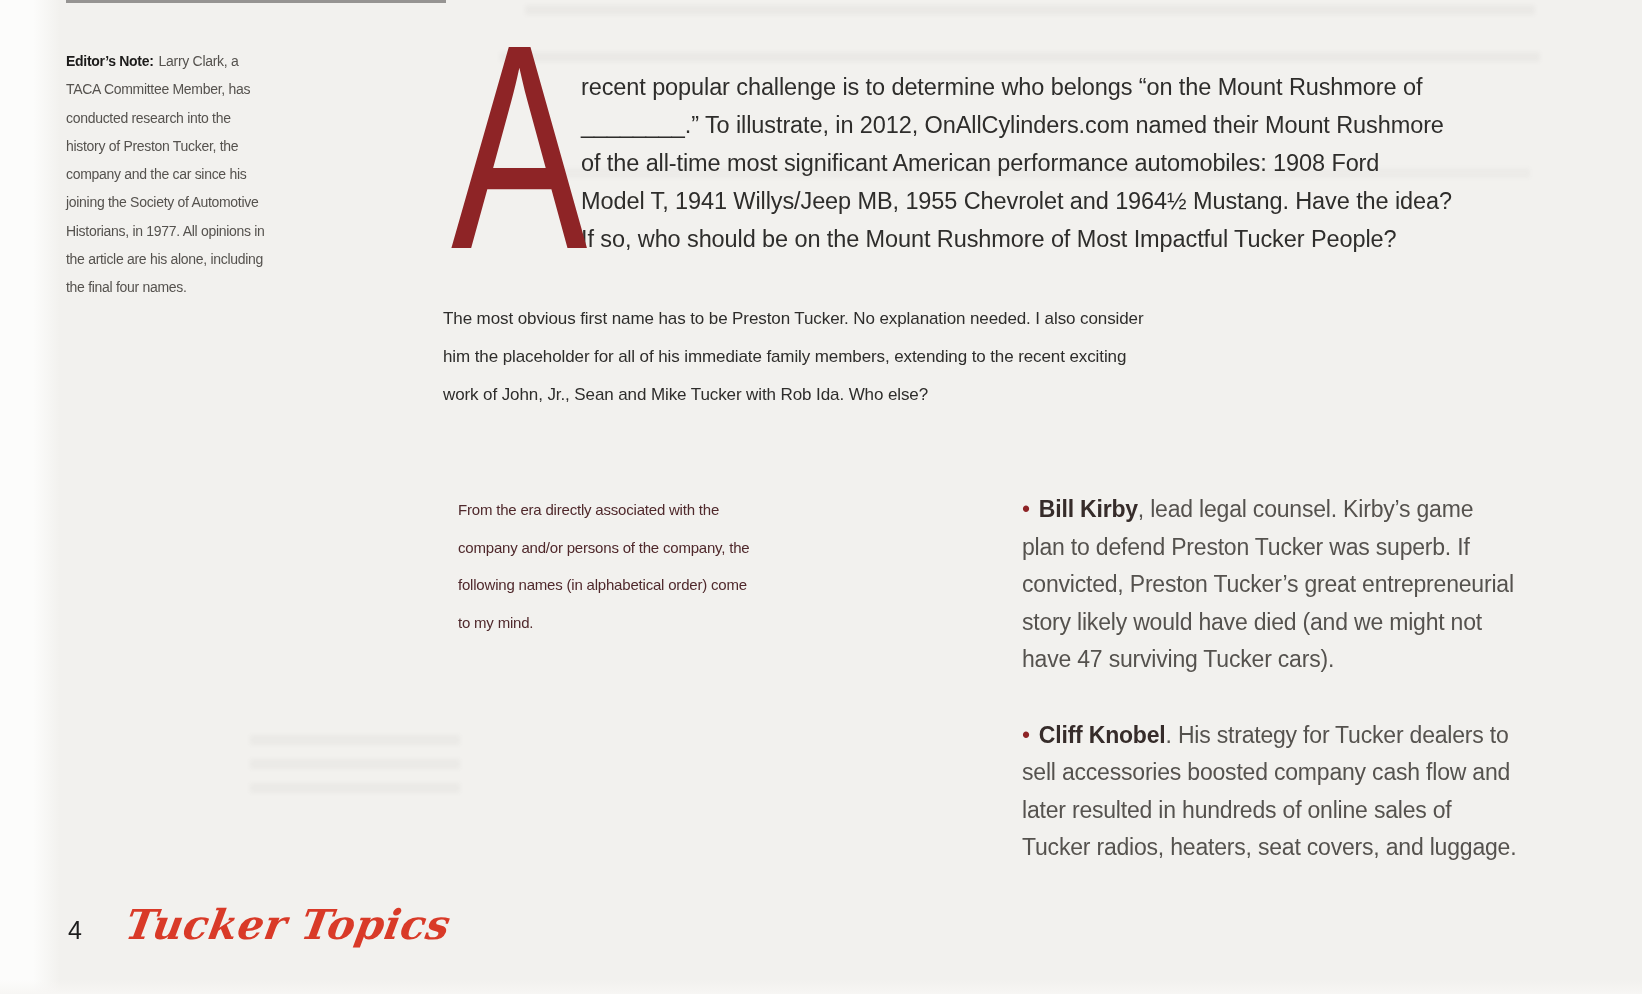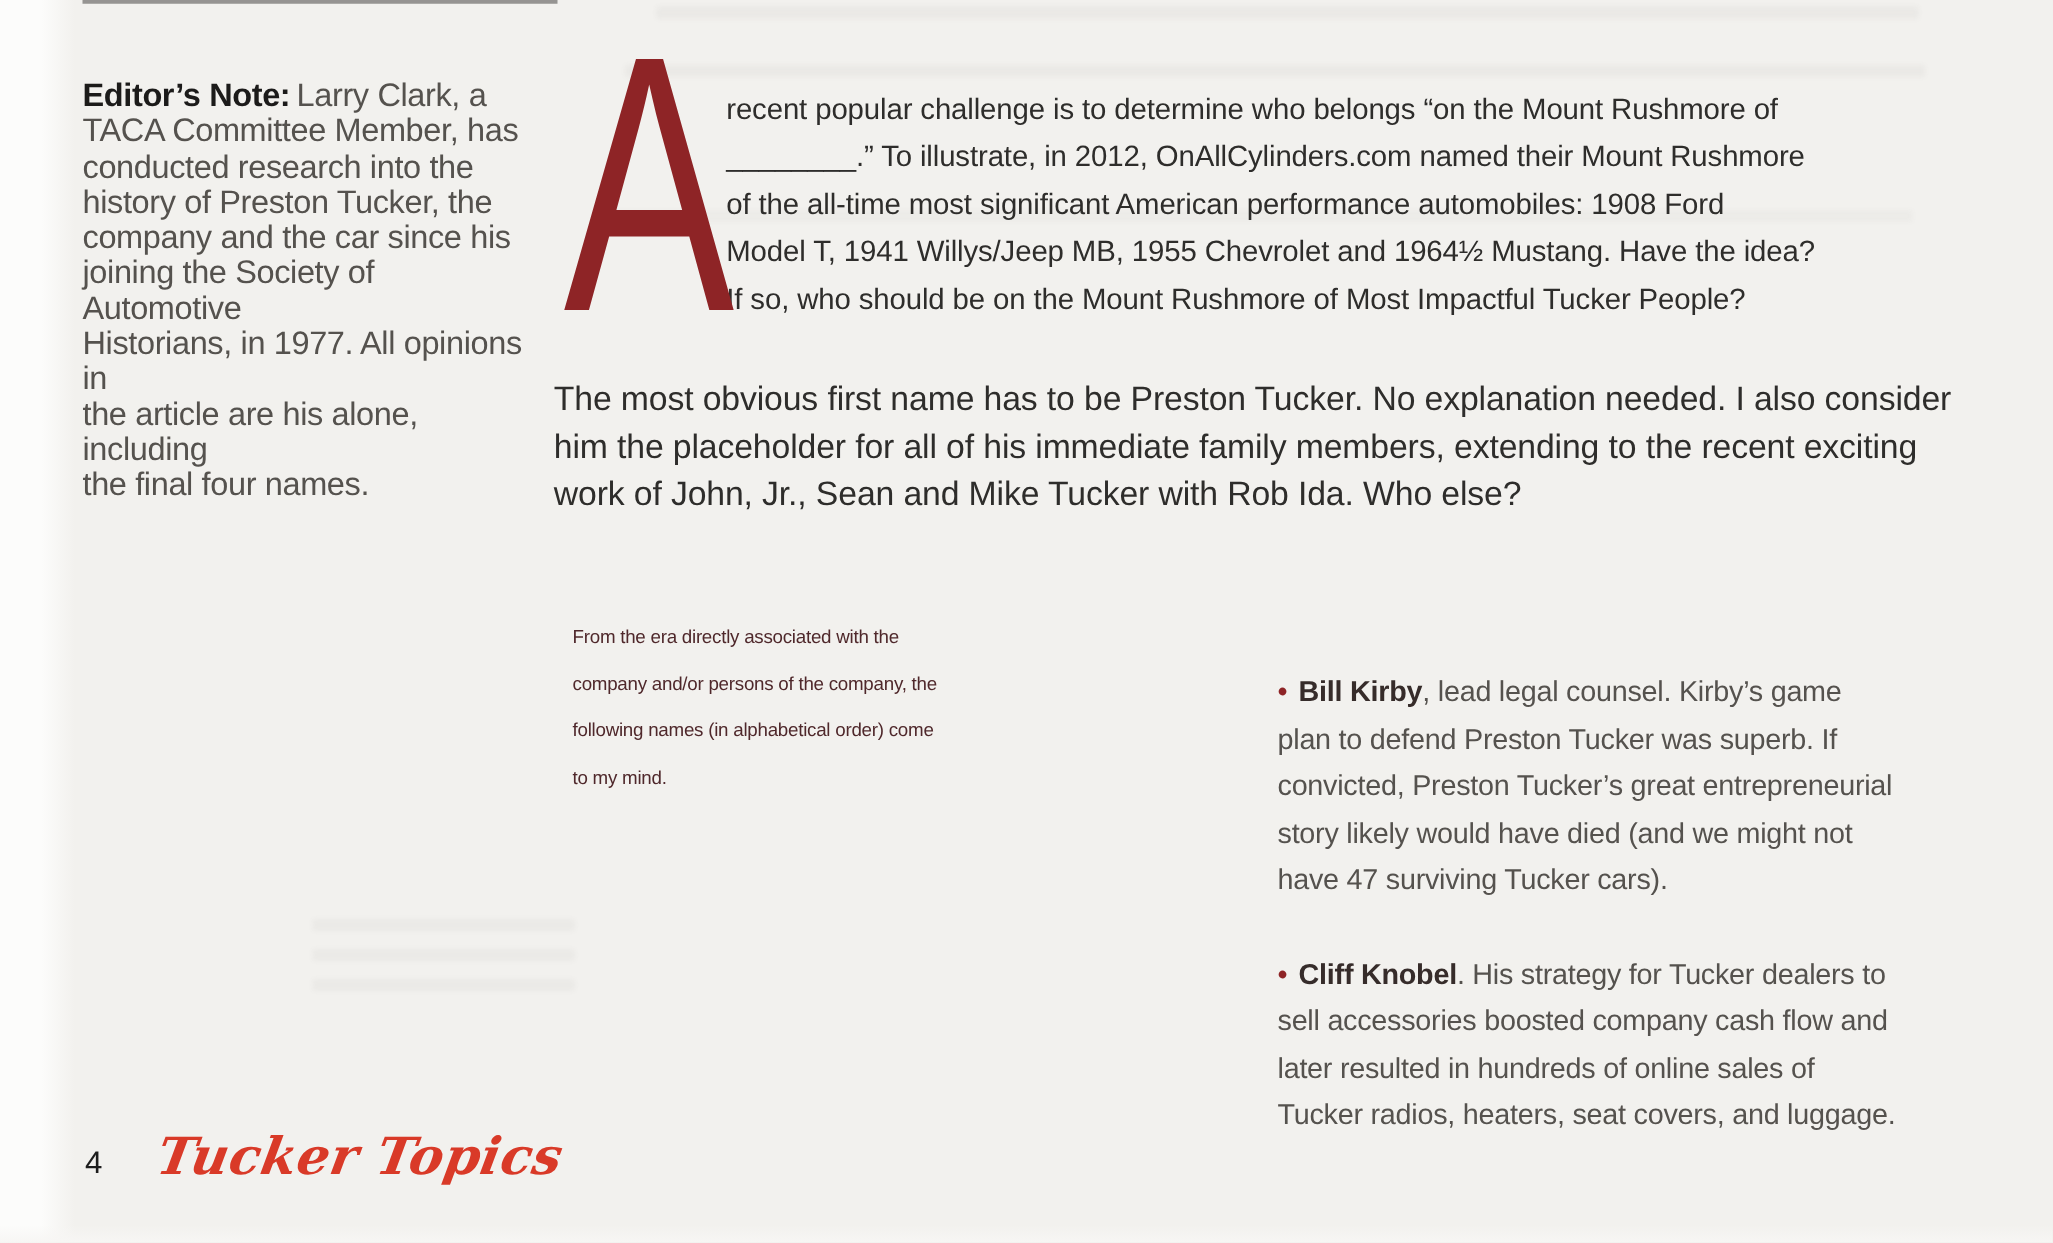--- a/index.html
+++ b/index.html
@@ -21,39 +21,39 @@
     background:linear-gradient(0deg,#f7f6f4,rgba(247,246,244,0));}
   .top-edge{position:absolute;left:66px;top:0;width:380px;height:3px;
     background:rgba(58,56,53,.5);filter:blur(.5px);}
   .ghost{position:absolute;pointer-events:none;filter:blur(2px);opacity:.055;
     background:repeating-linear-gradient(180deg,#6d6a66 0 10px,transparent 10px 24px);}
   .g1{left:525px;top:5px;width:1010px;height:24px;}
   .g2{left:500px;top:52px;width:1040px;height:24px;}
   .g3{left:480px;top:168px;width:1050px;height:22px;opacity:.04;}
   .g4{left:250px;top:735px;width:210px;height:58px;opacity:.05;}
   
-  .editor-note{position:absolute;left:66px;top:62px;width:362px;
-    font-size:26px;line-height:28.3px;letter-spacing:-.3px;color:var(--ink-soft);}
+  .editor-note{position:absolute;left:66px;top:47px;width:362px;
+    font-size:14px;line-height:28.3px;letter-spacing:-.3px;color:var(--ink-soft);}
   .note-label{font-weight:bold;color:var(--label-ink);}
   .note-body{margin-left:5px;white-space:pre-line;}
   
   .intro{position:absolute;left:443px;top:68px;width:1185px;padding-left:138px;
     font-size:23.5px;line-height:38px;letter-spacing:-.1px;color:var(--ink);}
   .dropcap{position:absolute;left:8px;top:-67px;font-size:292px;line-height:1;
     font-weight:400;color:var(--red);transform:scaleX(.70);transform-origin:left top;
     display:inline-block;}
   .lines{white-space:pre-line;}
   
   .para2{position:absolute;left:443px;top:300px;width:1185px;
-    font-size:27px;line-height:38px;letter-spacing:-.1px;color:var(--ink);}
+    font-size:17px;line-height:38px;letter-spacing:-.1px;color:var(--ink);}
   
   .col{position:absolute;top:491px;font-size:23px;line-height:37.5px;
     letter-spacing:-.2px;color:var(--ink-soft);}
   .col-left{left:458px;width:585px;}
-  .col-right{left:1022px;width:600px;margin-top:44px;}
+  .col-right{left:1022px;width:600px;}
   .col p{margin:0;}
   .col p + p{margin-top:38px;}
   .lead-in{color:var(--maroon);font-size:15px;}
   .bullet{color:var(--red);margin-right:9px;}
   .entry-name{font-weight:bold;color:var(--name-ink);}
   
   .page-num{position:absolute;left:68px;top:916px;font-size:25px;color:#1d1d1d;}
   .logo{position:absolute;left:122px;top:901px;
     font-family:"DejaVu Serif","Liberation Serif",serif;font-style:italic;font-weight:bold;
     font-size:41px;color:var(--logo-red);transform:skewX(-10deg);transform-origin:left bottom;

